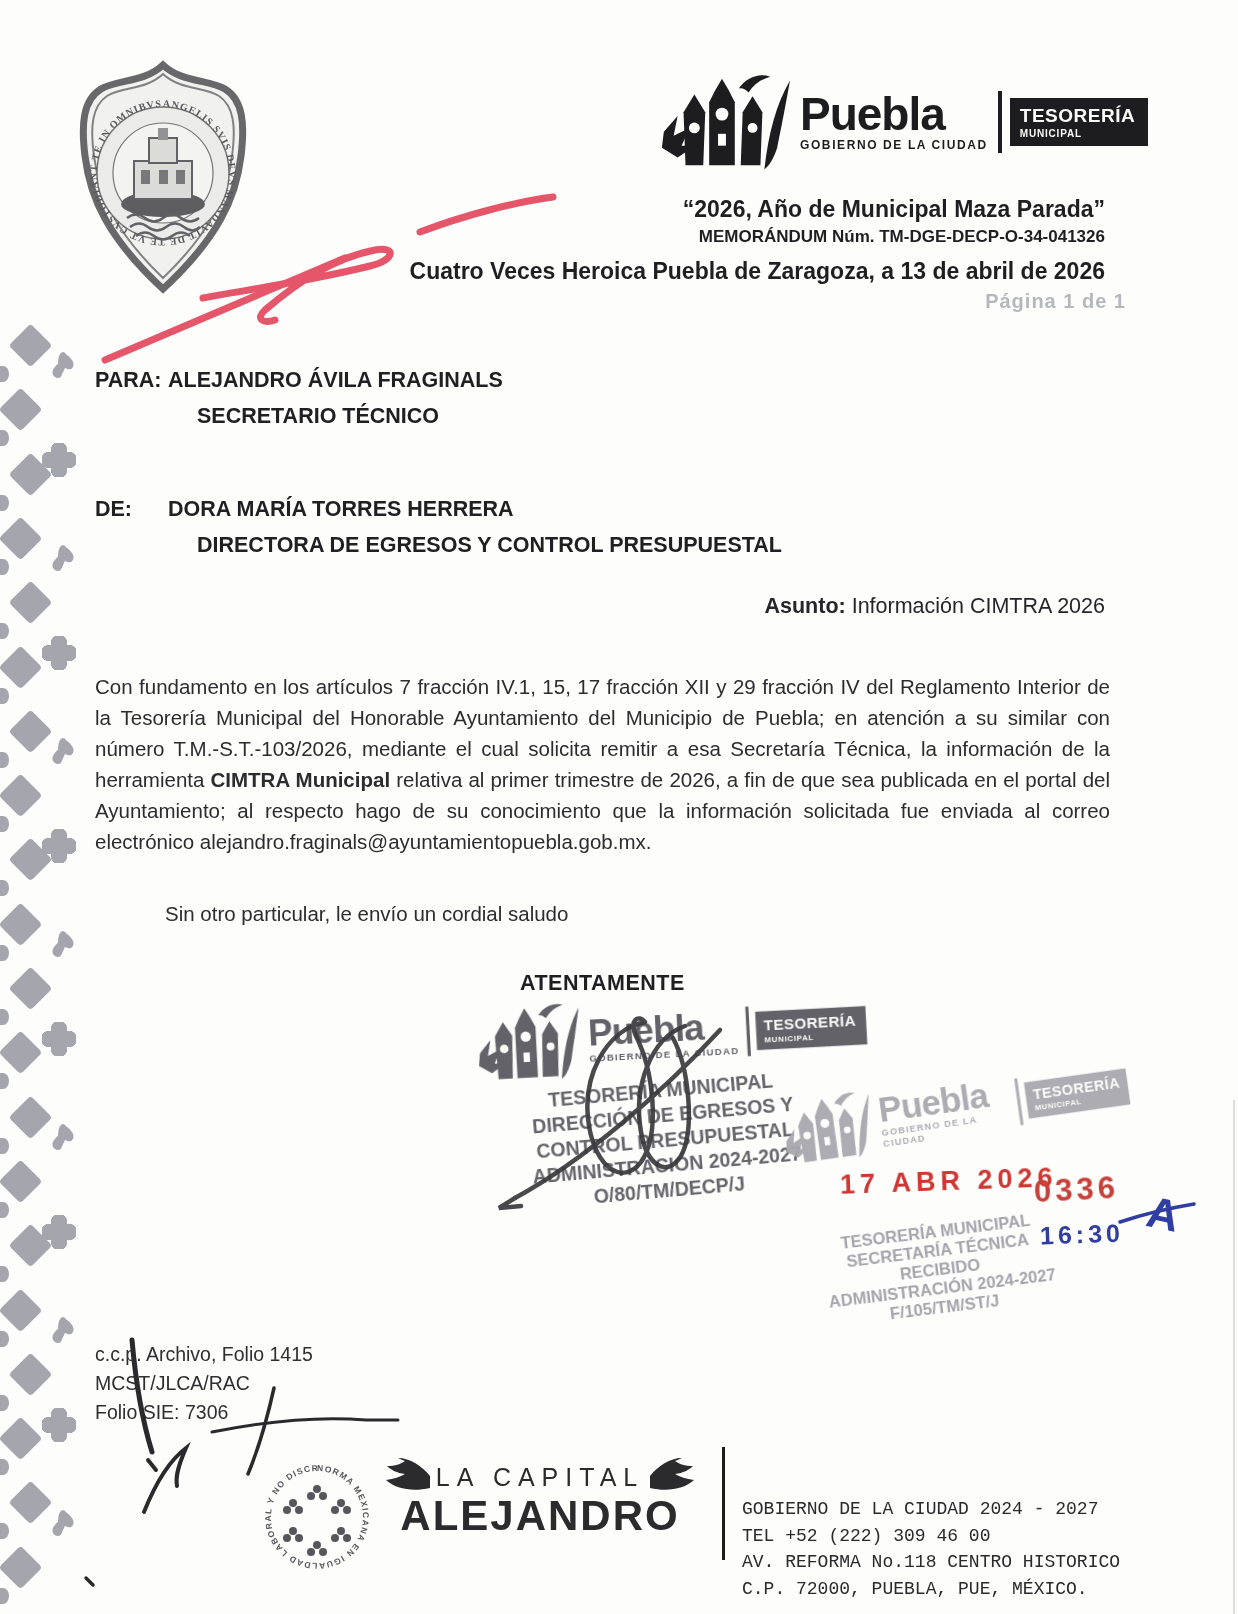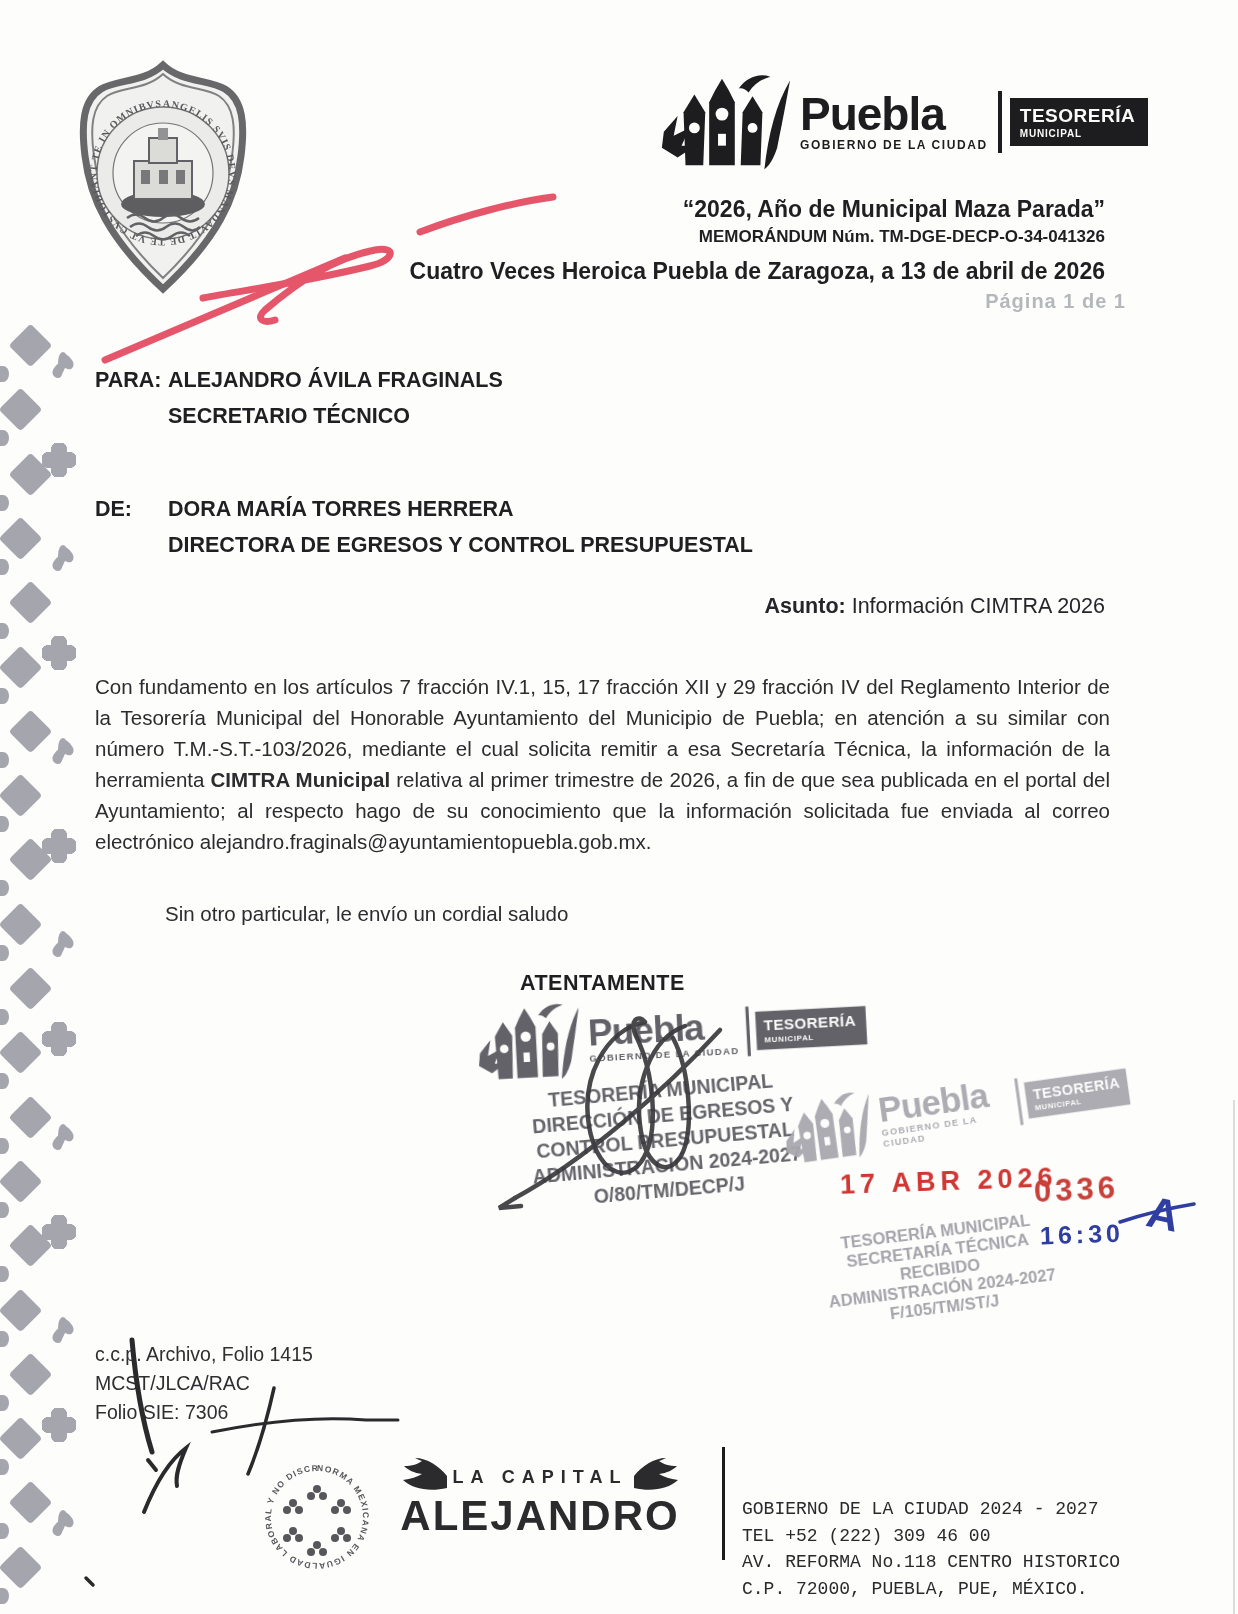--- a/index.html
+++ b/index.html
@@ -41,21 +41,21 @@
   .hdr{position:absolute;right:133px;text-align:right;font-weight:bold;color:#1f1f22;}
   .hdr-motto{top:196px;font-size:23px;}
   .hdr-memo{top:227px;font-size:17px;}
   .hdr-date{top:258px;font-size:23px;}
   .hdr-page{position:absolute;right:112px;top:290px;font-size:20px;font-weight:bold;
       color:#b5b8bb;letter-spacing:1px;filter:blur(.4px);}
   
   .addr{position:absolute;left:95px;font-weight:bold;font-size:21.5px;color:#202023;}
   .addr-row{display:flex;}
   .addr-label{width:73px;}
-  .addr-line{margin-left:73px;margin-top:11px;}
+  .addr-line{margin-left:102px;margin-top:11px;}
   .presente{letter-spacing:6px;}
   .subject{position:absolute;right:133px;top:594px;font-size:21.5px;}
   .subject b{font-weight:bold;}
   .bodytext{position:absolute;left:95px;top:650px;width:1015px;font-size:20.5px;
       line-height:31px;text-align:justify;color:#2c2c2f;}
   .closing{position:absolute;left:165px;top:902px;font-size:20.5px;color:#2c2c2f;}
   .atent{position:absolute;left:520px;top:971px;font-weight:bold;font-size:21.5px;letter-spacing:.5px;color:#1f1f22;}
   
   .stamp1-lines{position:absolute;left:505px;top:1078px;width:320px;text-align:center;
       transform:rotate(-5deg);color:#55555c;font-weight:bold;font-size:19.5px;line-height:25px;
@@ -69,21 +69,21 @@
   .folio-red{position:absolute;left:1034px;top:1172px;transform:rotate(-3deg);color:#c7403a;
       font-weight:bold;font-size:31px;letter-spacing:4px;filter:blur(.5px);}
   .time-blue{position:absolute;left:1040px;top:1220px;transform:rotate(-2deg);color:#2f3ea0;
       font-weight:bold;font-size:25px;letter-spacing:4px;}
   .amark{position:absolute;left:1118px;top:1180px;}
   
   .ccp{position:absolute;left:95px;top:1340px;font-size:19.5px;line-height:29px;color:#2f2f31;}
   .seal-svg{position:absolute;left:256px;top:1456px;opacity:.88;filter:blur(.3px);}
   .capital{position:absolute;left:382px;top:1458px;width:316px;text-align:center;color:#2b2b2d;}
   .capital-row1{display:flex;align-items:center;justify-content:center;gap:6px;}
-  .capital-line1{font-weight:bold;font-size:18px;letter-spacing:7px;}
+  .capital-line1{font-weight:normal;font-size:25px;letter-spacing:7px;}
   .capital-line2{font-weight:bold;font-size:42px;letter-spacing:2px;margin-top:-4px;}
   .foot-div{position:absolute;left:722px;top:1447px;width:3px;height:113px;background:#1c1c1c;}
   .address{position:absolute;left:742px;top:1496px;font-family:"Liberation Mono",monospace;
       font-size:18px;line-height:26.5px;color:#2a2a2c;white-space:nowrap;}
   .scan-edge{position:absolute;right:3px;top:1100px;width:2px;height:514px;background:#dcdcdc;}
   svg{display:block;}
 </style>
 </head>
 <body>
 

